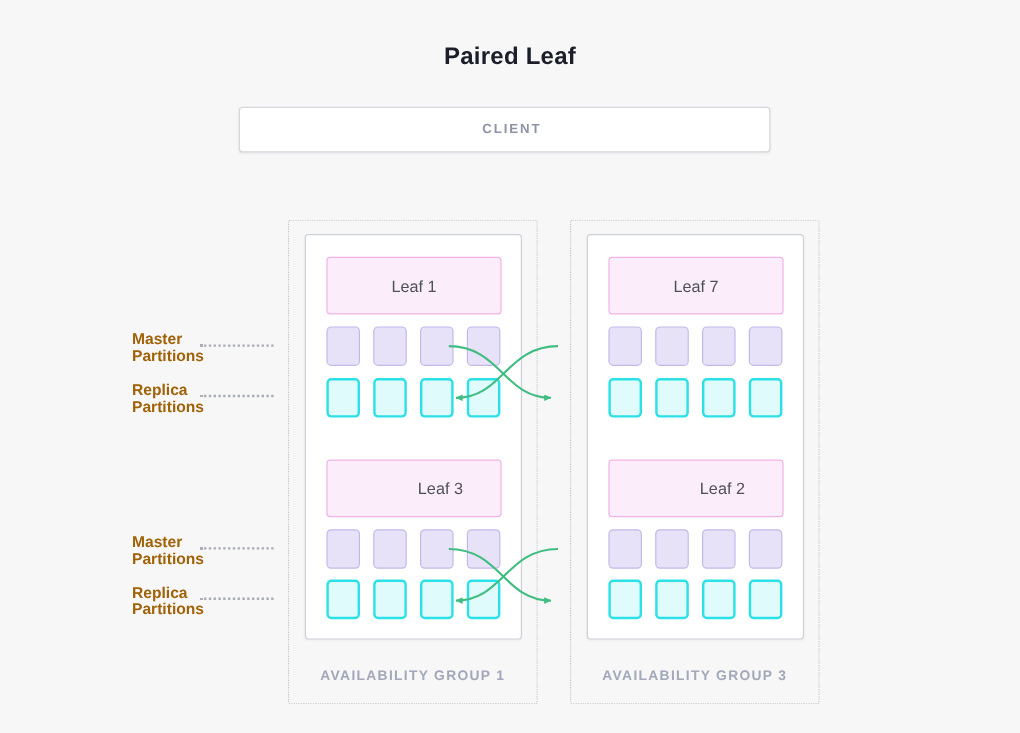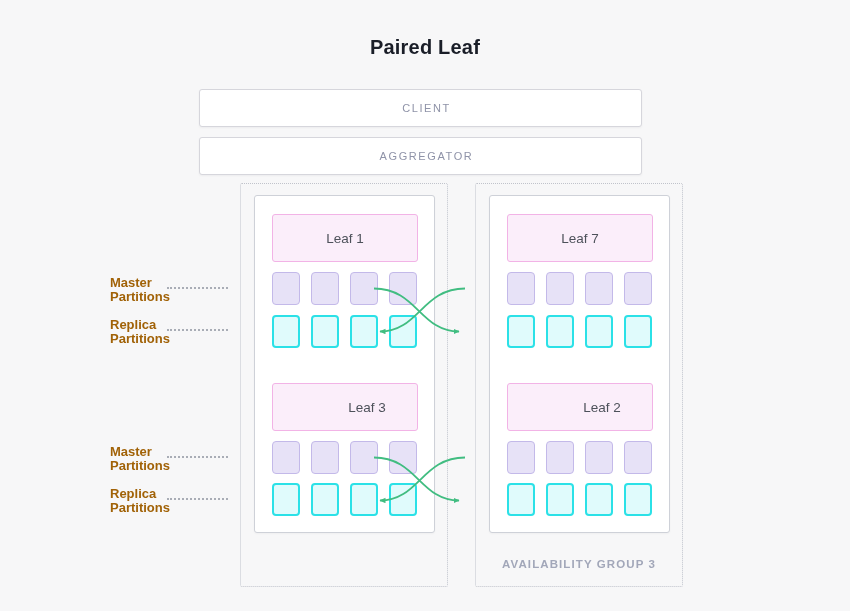--- a/index.html
+++ b/index.html
@@ -20,21 +20,21 @@
 
   .tier-box {
     position: absolute; left: 199px; width: 443px; height: 38px;
     background: #ffffff; border: 1px solid #d6d6dc; border-radius: 3px;
     display: flex; align-items: center; justify-content: center;
     box-shadow: 0 1px 2px rgba(40,40,60,0.05);
   }
   .tier-box.client { top: 89px; }
   .tier-box.aggregator { top: 137px; }
   .tier-label {
-    font-size: 11px; font-weight: normal; letter-spacing: 1.6px;
+    font-size: 11px; font-weight: bold; letter-spacing: 1.6px;
     color: #8f93a8; text-transform: uppercase; padding-left: 12px;
   }
 
   .availability-group {
     position: absolute; top: 183px; width: 208px; height: 404px;
     border: 1px dotted #c0c3cb; border-radius: 2px; margin-left: 41px;
   }
   .availability-group.g1 { left: 199px; }
   .availability-group.g2 { left: 434px; }
   .group-label {
@@ -107,23 +107,20 @@
 <body>
 
 <div class="canvas">
 
   <div class="diagram-title">Paired Leaf</div>
 
   <div class="tier-box client">
     <span class="tier-label">CLIENT</span>
   </div>
 
-  <div class="tier-box aggregator">
-    <span class="tier-label">AGGREGATOR</span>
-  </div>
 
   <div class="availability-group g1">
     <div class="leaf-container">
       <div class="leaf-header first">Leaf 1</div>
       <div class="partition-row row-m1">
           <div class="psq master"></div>
           <div class="psq master"></div>
           <div class="psq master"></div>
           <div class="psq master"></div>
         </div>
@@ -140,20 +137,21 @@
           <div class="psq master"></div>
           <div class="psq master"></div>
         </div>
       <div class="partition-row row-r2">
           <div class="psq replica"></div>
           <div class="psq replica"></div>
           <div class="psq replica"></div>
           <div class="psq replica"></div>
         </div>
     </div>
+    <div class="group-label">AVAILABILITY GROUP 1</div>
   </div>
 
   <div class="availability-group g2">
     <div class="leaf-container">
       <div class="leaf-header first">Leaf 7</div>
       <div class="partition-row row-m1">
           <div class="psq master"></div>
           <div class="psq master"></div>
           <div class="psq master"></div>
           <div class="psq master"></div>

